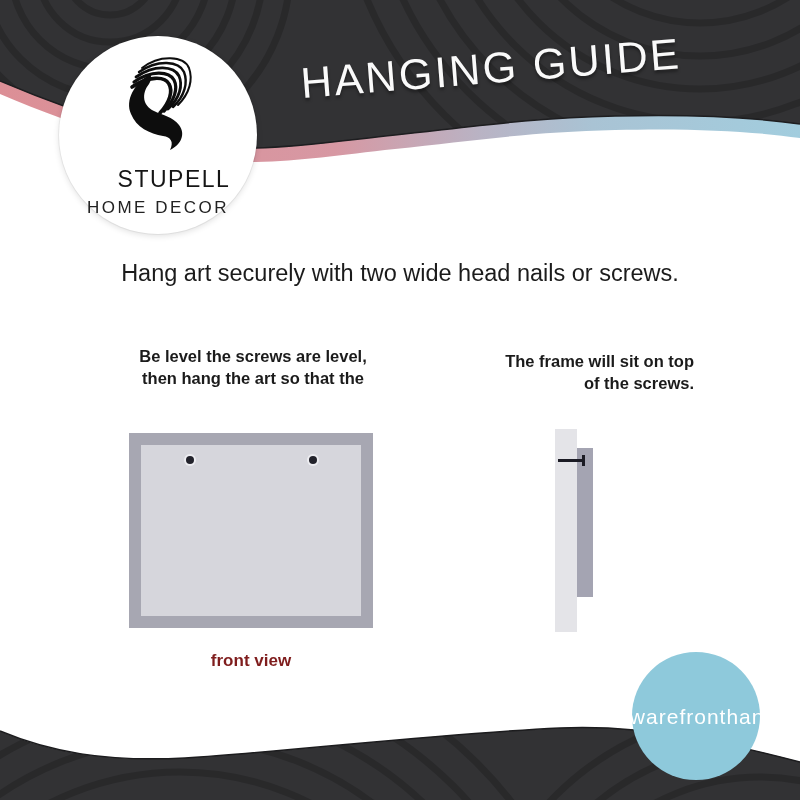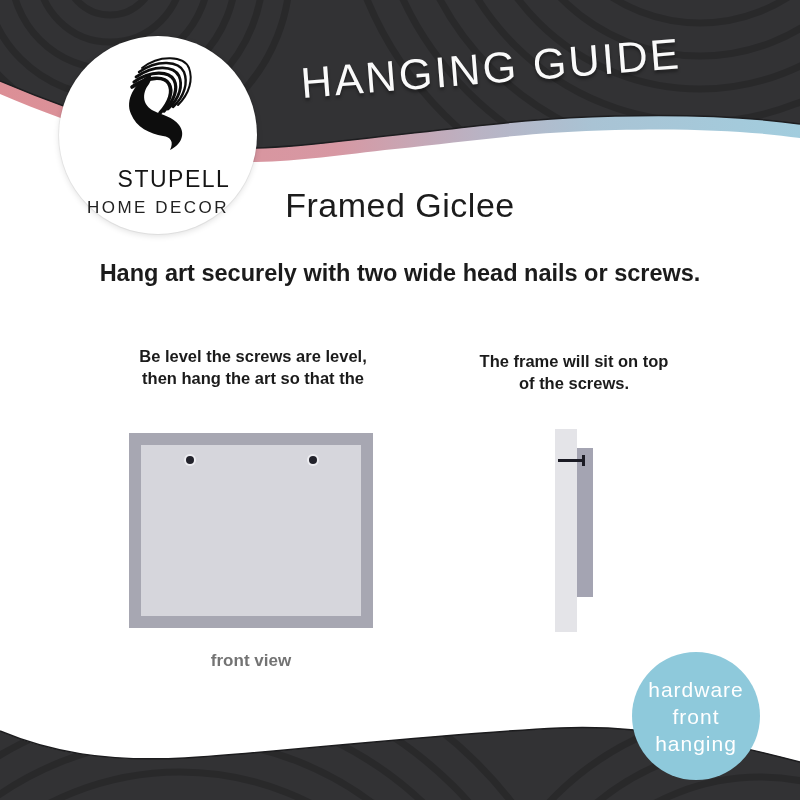--- a/index.html
+++ b/index.html
@@ -20,47 +20,47 @@
     background:#ffffff;z-index:4;box-shadow:0 0 0 1px rgba(0,0,0,0.05),0 2px 6px rgba(0,0,0,0.12);}
   .logo-swirl{position:absolute;left:49px;top:12px;}
   .brand-name{position:absolute;left:16px;top:130px;width:198px;text-align:center;
     font-size:23px;letter-spacing:1.5px;font-weight:400;color:#151515;}
   .brand-tagline{position:absolute;left:0;top:162px;width:198px;text-align:center;
     font-size:17px;letter-spacing:2.5px;font-weight:400;color:#222;}
 
   .product-title{left:0;top:186px;width:800px;text-align:center;
     font-size:34px;font-weight:400;letter-spacing:0.5px;color:#1c1c1c;}
   .instruction{left:0;top:260px;width:800px;text-align:center;
-    font-size:23.5px;font-weight:700;color:#1b1b1b;}
+    font-size:23.5px;font-weight:400;color:#1b1b1b;}
 
   .col-text{text-align:center;font-size:16.5px;font-weight:600;line-height:21.5px;color:#1b1b1b;}
   .col-text span{display:block;}
   .col-left-text{left:118px;top:346px;width:270px;}
-  .col-right-text{left:454px;top:351px;width:240px;}
+  .col-right-text{left:454px;top:351px;width:240px;text-align:right;}
 
   
   .frame-front{left:129px;top:433px;width:244px;height:195px;box-sizing:border-box;
     border:12px solid #a7a7b2;background:#d6d6dc;z-index:2;}
   .screw-dot{width:8px;height:8px;border-radius:50%;background:#23232b;
     box-shadow:0 0 0 2px #ededf1;z-index:2;}
   .screw-left{left:186px;top:456px;}
   .screw-right{left:309px;top:456px;}
-  .caption{font-size:17px;font-weight:600;text-align:center;color:#737373;}
+  .caption{font-size:17px;font-weight:600;text-align:center;color:#7f1d1d;}
   .front-caption{left:129px;top:651px;width:244px;}
   .side-caption{left:505px;top:659px;width:140px;}
 
   
   .side-front-bar{left:555px;top:429px;width:22px;height:203px;background:#e4e4e8;z-index:2;}
   .side-back-bar{left:577px;top:448px;width:16px;height:149px;background:#a4a4b2;z-index:2;}
   .nail-shaft{left:558px;top:459px;width:27px;height:3px;background:#1b1b24;z-index:3;}
   .nail-head{left:582px;top:455px;width:3px;height:11px;background:#1b1b24;z-index:3;}
 
   
   .badge{left:632px;top:652px;width:128px;height:128px;border-radius:50%;background:#8ec9db;
-    z-index:5;display:flex;flex-direction:column;align-items:center;justify-content:center;}
+    z-index:5;display:flex;flex-direction:row;align-items:center;justify-content:center;}
   .badge span{display:block;color:#ffffff;font-size:21px;font-weight:500;
     line-height:27px;letter-spacing:1px;text-align:center;}
 </style>
 </head>
 <body>
 
 <div class="page">
 
   <svg class="abs header-svg" width="800" height="175" viewBox="0 0 800 175">
     <defs>
@@ -132,21 +132,20 @@
         <path d="M24,35 C40,24 57,24 61,32 C65,39 62,50 52,61" stroke-width="3.6"></path>
       </g>
       <path fill="#0d0d0d" d="M42,22 C26,32 17,48 23,62 C28,75 42,82 55,84 C63,85 66,90 62,98
            C73,93 78,82 71,73 C65,65 54,63 46,59 C35,54 33,42 41,32
            C43,29 44,25 42,22 Z"></path>
     </svg>
     <div class="brand-name">STUPELL</div>
     <div class="brand-tagline">HOME DECOR</div>
   </div>
 
-  <div class="abs product-title">Framed Giclee</div>
   <div class="abs instruction">Hang art securely with two wide head nails or screws.</div>
 
   <div class="abs col-text col-left-text">
     <span>Be level the screws are level,</span>
     <span>then hang the art so that the</span>
   </div>
 
   <div class="abs col-text col-right-text">
     <span>The frame will sit on top</span>
     <span>of the screws.</span>

